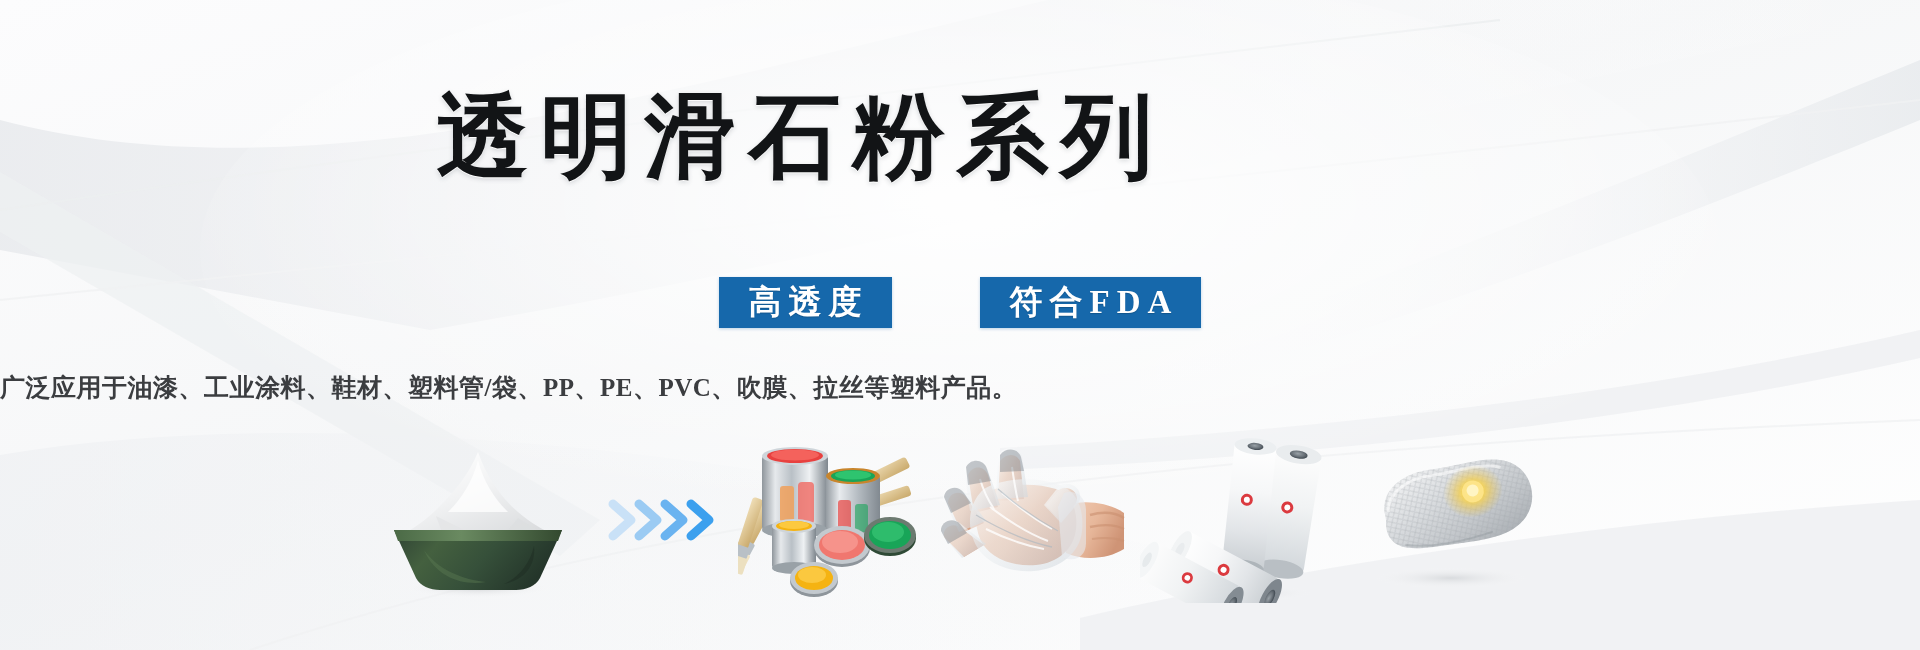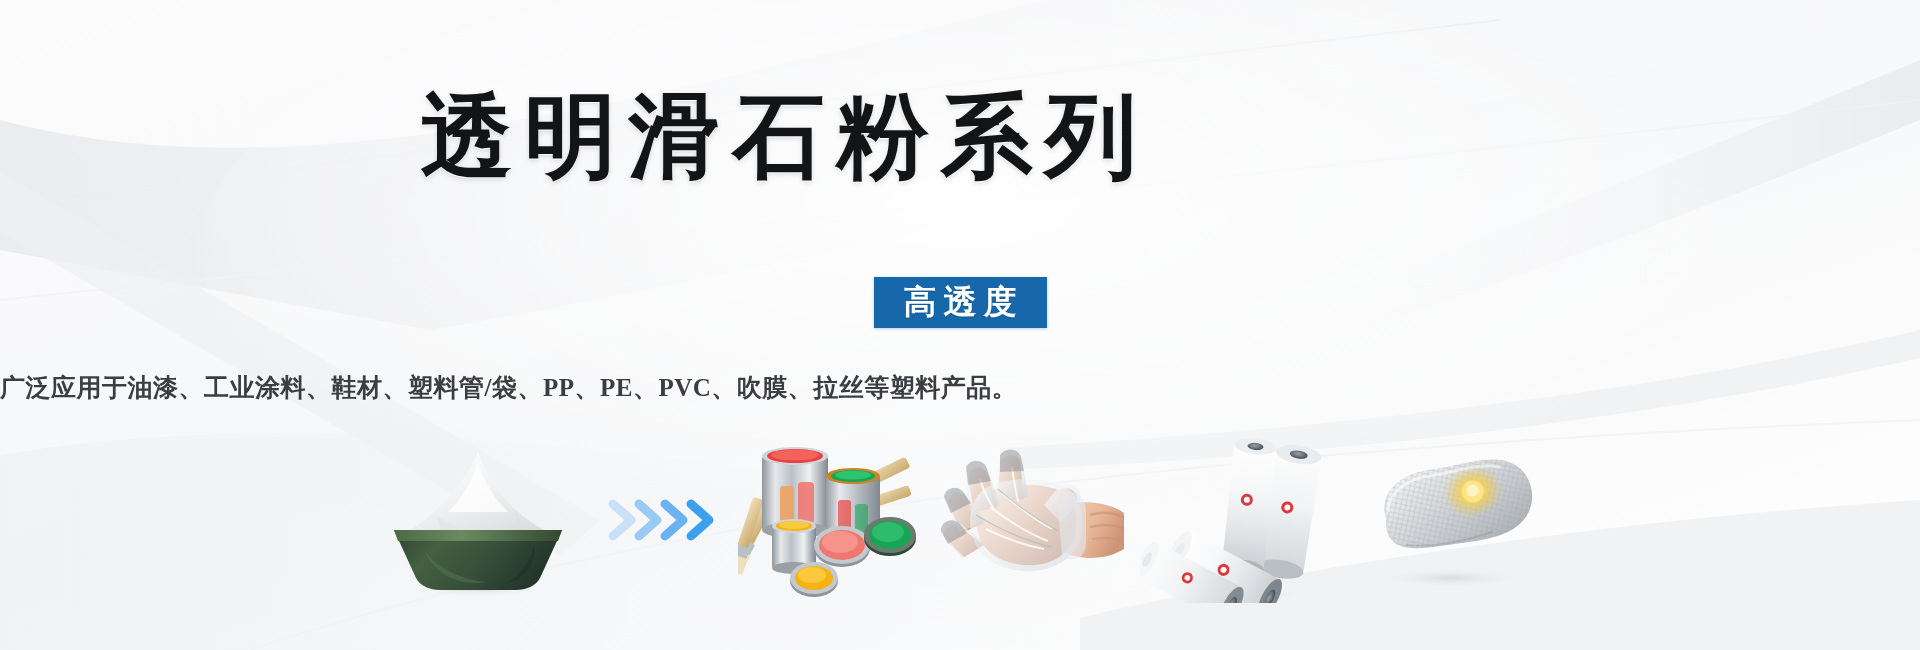--- a/index.html
+++ b/index.html
@@ -23,21 +23,21 @@
 
   
   .content {
     position:relative; z-index:3;
     width:1920px; height:650px;
   }
 
   
   .title {
     position:absolute;
-    top:78px; left:0; width:1557px;
+    top:78px; left:16px; width:1557px;
     text-align:center;
     font-family:"Liberation Serif","DejaVu Serif",serif;
     font-weight:700;
     font-size:92px;
     line-height:118px;
     letter-spacing:12px;
     color:#121416;
     text-indent:12px;
     text-shadow:0 1px 0 rgba(255,255,255,.9), 0 2px 5px rgba(40,48,60,.18);
     white-space:nowrap;
@@ -161,20 +161,21 @@
 
     <ellipse cx="960" cy="250" rx="760" ry="290" fill="url(#gGlowCtr)"></ellipse>
   </svg>
 
   <div class="content">
 
     <div class="title">透明滑石粉系列</div>
 
     <div class="badges">
       <div class="badge">高透度</div>
+      <div class="badge">符合FDA</div>
     </div>
 
     <div class="subtitle">广泛应用于油漆、工业涂料、鞋材、塑料管/袋、PP、PE、PVC、吹膜、拉丝等塑料产品。</div>
 
     <div class="strip">
 
       <div class="slot slot-powder">
         <svg width="220" height="165" viewBox="0 0 220 165">
           <defs>
             <linearGradient id="bowlG" x1="0" y1="0" x2="1" y2="0.3">

